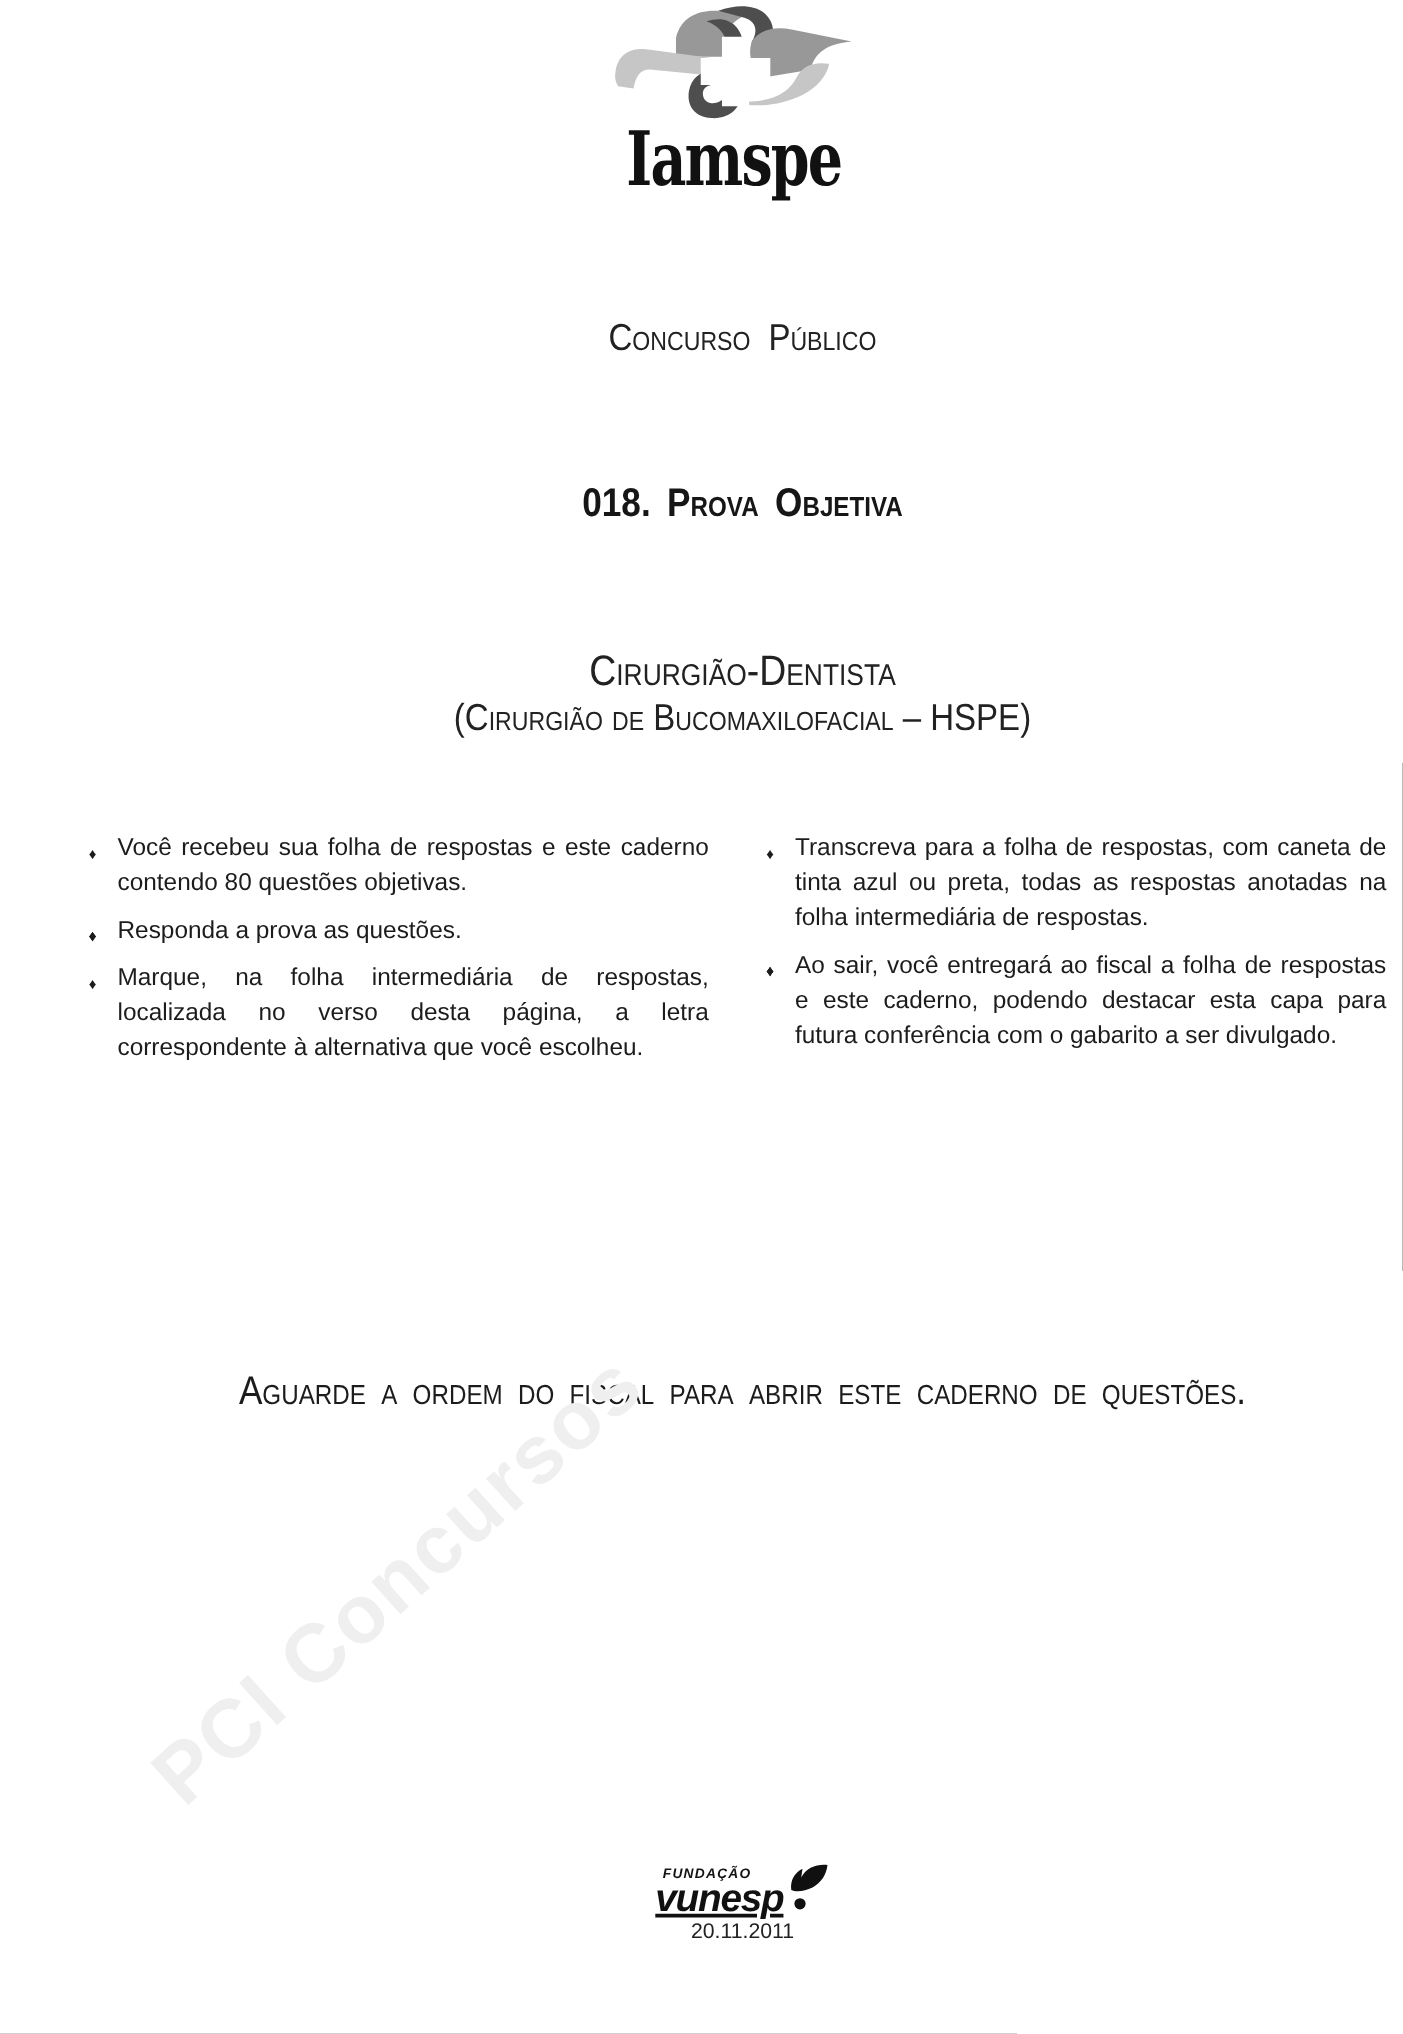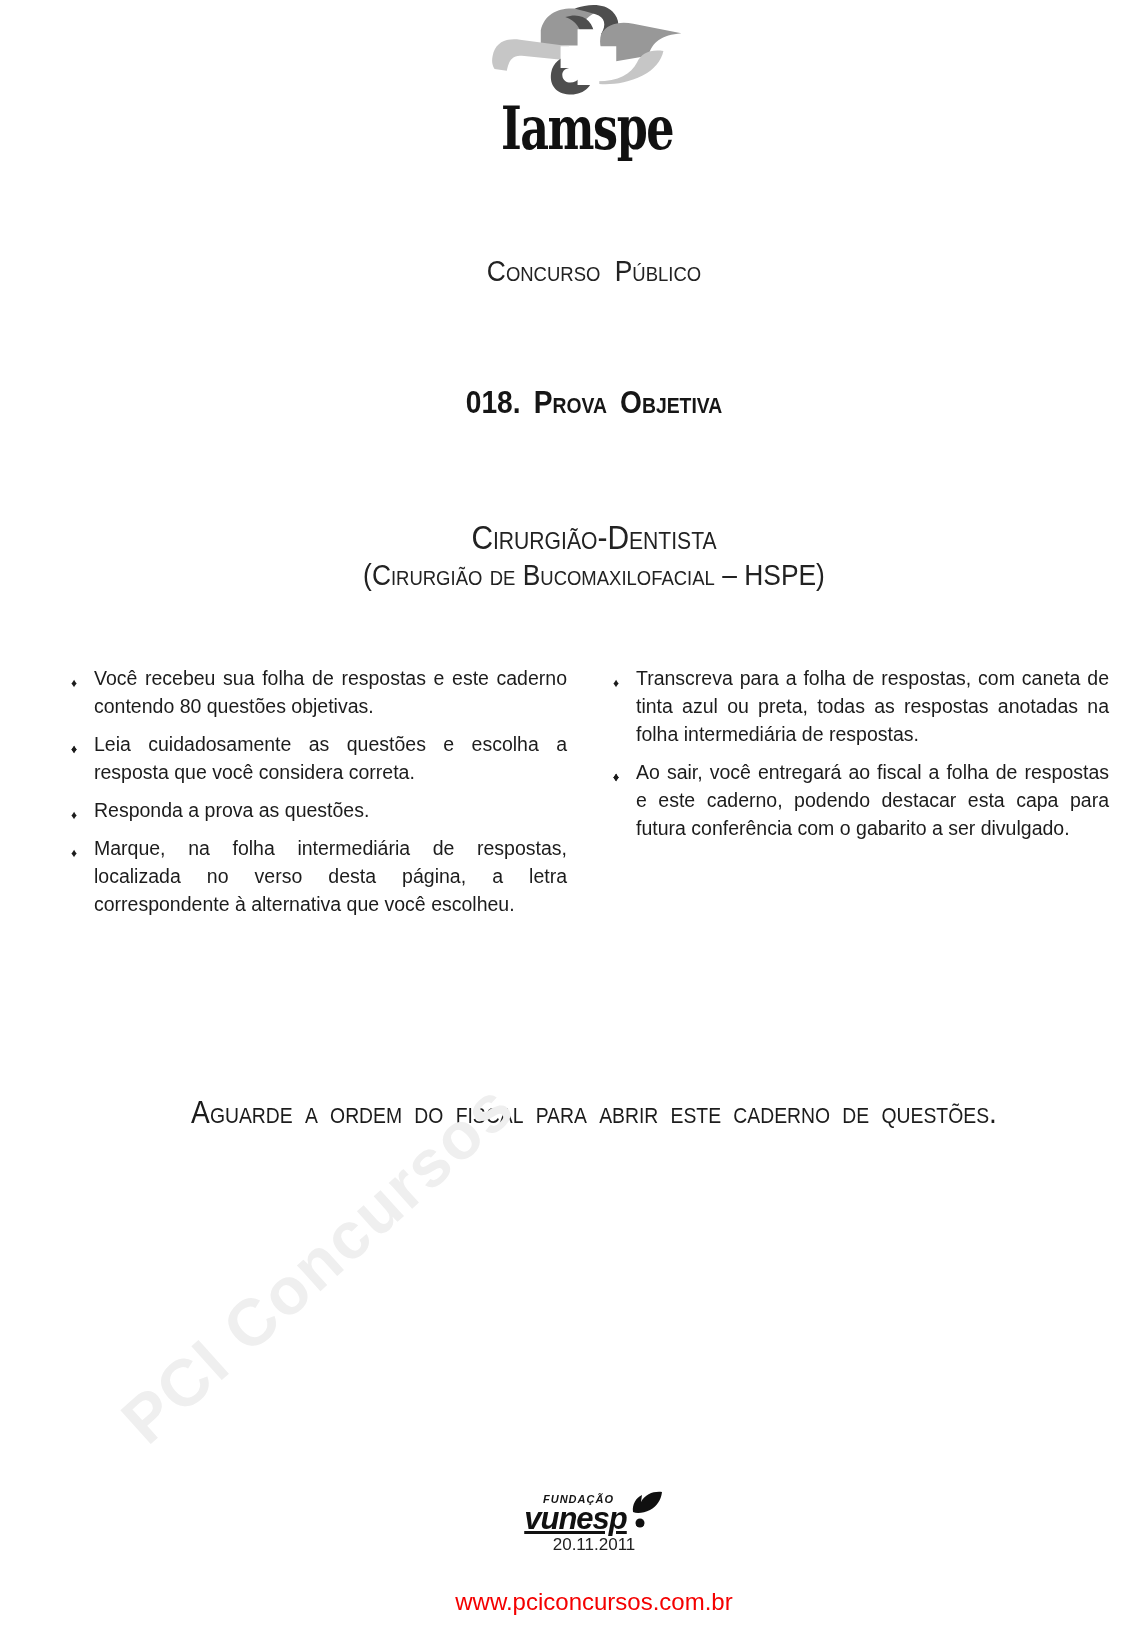--- a/index.html
+++ b/index.html
@@ -40,21 +40,21 @@
   
   .watermark{
     position:absolute;left:132px;top:1392px;
     font-size:66px;font-weight:bold;color:#efefef;white-space:nowrap;
     transform:rotate(-42deg);transform-origin:0 50%;
     letter-spacing:2px;pointer-events:none;
   }
   
   .footer{position:absolute;left:0;right:0;top:1488px;text-align:center;transform:translateX(33px);}
   .lockup{display:inline-flex;align-items:flex-end;}
-  .vu-col{text-align:center;}
+  .vu-col{text-align:left;}
   .fundacao{
     font-size:11px;font-style:italic;letter-spacing:1px;color:#141414;
     margin:0 0 1px 6px;font-weight:bold;
   }
   .vunesp{
     font-size:31px;font-weight:bold;font-style:italic;line-height:.85;
     letter-spacing:-1px;color:#111;text-decoration:underline;
   }
   .bird{width:34px;height:44px;margin-left:3px;}
   .date{font-size:17px;color:#222;margin-top:3px;}
@@ -90,21 +90,20 @@
     <ul class="col">
       <li>
         <span class="bullet">♦</span>
         <span>Você recebeu sua folha de respostas e este caderno contendo 80 questões objetivas.</span>
       </li>
       <li>
         <span class="bullet">♦</span>
       </li>
       <li>
         <span class="bullet">♦</span>
-        <span>Leia cuidadosamente as questões e escolha a resposta que você considera correta.</span>
       </li>
       <li>
         <span class="bullet">♦</span>
         <span>Responda a prova as questões.</span>
       </li>
       <li>
         <span class="bullet">♦</span>
         <span>Marque, na folha intermediária de respostas, localizada no verso desta página, a letra correspondente à alternativa que você escolheu.</span>
       </li>
     </ul>
@@ -136,16 +135,15 @@
         <div class="fundacao">FUNDAÇÃO</div>
         <div class="vunesp">vunesp</div>
       </div>
       <svg class="bird" viewBox="0 0 34 40" xmlns="http://www.w3.org/2000/svg" aria-hidden="true">
         <path d="M3 22 C2 14 6 8 12 5 L11 12 C15 4 24 1 32 2 C31 10 27 16 20 20 C14 23 7 24 3 22 Z" fill="#101010"></path>
         <circle cx="10" cy="33" r="4.5" fill="#101010"></circle>
       </svg>
     </div>
     <div class="date">20.11.2011</div>
     <br>
-    <a class="site" href="#">www.pciconcursos.com.br</a>
   </footer>
 
 </div>
 
 </body></html>

